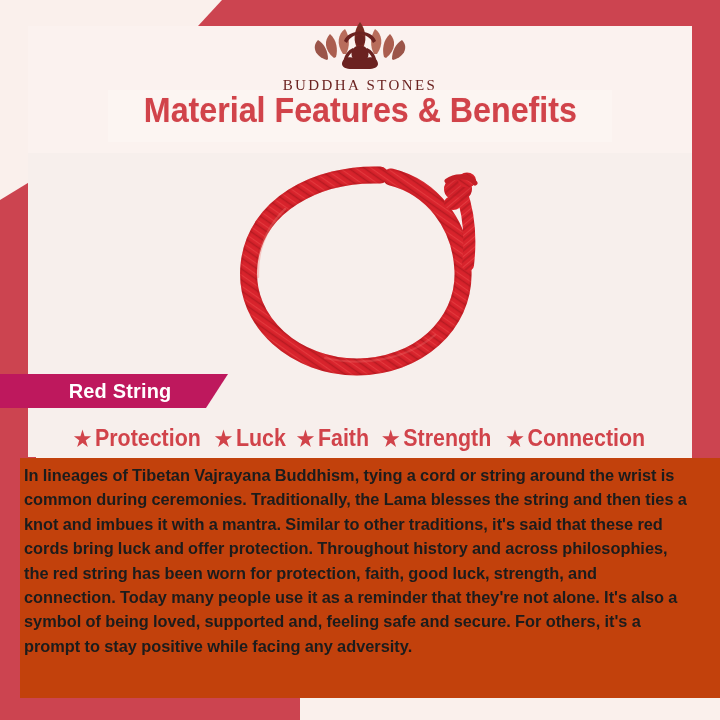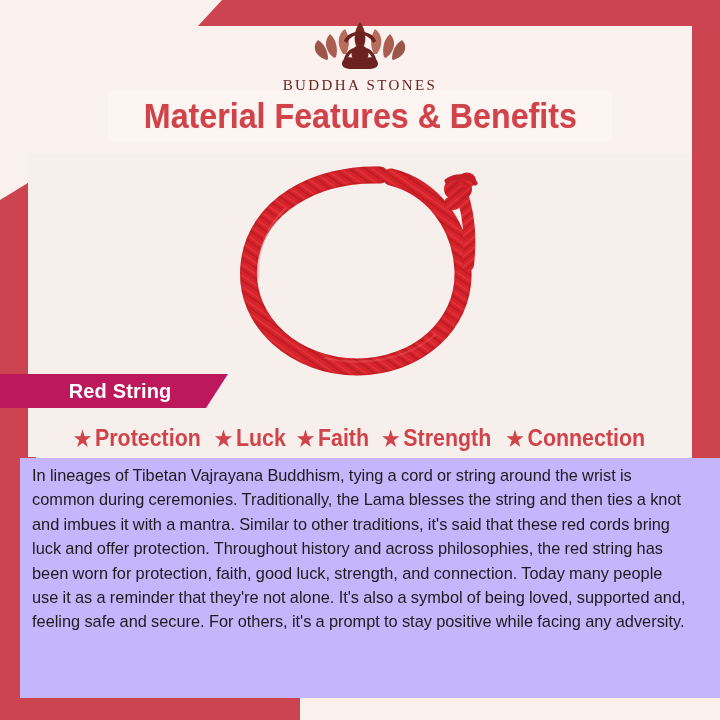--- a/index.html
+++ b/index.html
@@ -68,21 +68,21 @@
     color:#6b2220;
     font-weight:400;
     text-align:center;
   }
 
   
   .title-banner {
     position:absolute;
     left:108px; top:90px; width:504px; height:52px;
     background:#fcf5f2;
-    display:flex; align-items:center; justify-content:center;
+    display:flex; justify-content:center;
     z-index:5;
   }
   .title-text {
     font-size:35px;
     font-weight:bold;
     color:#d1434a;
     letter-spacing:0px;
     transform:scaleX(0.92);
     white-space:nowrap;
     text-shadow:0 0 1px rgba(209,67,74,.25);
@@ -137,23 +137,24 @@
   .feature .star {
     font-size:21px;
     margin-right:4px;
     line-height:1;
   }
 
   
   .desc-panel {
     position:absolute;
     left:20px; top:458px; right:0; bottom:22px;
-    background:#c4b5fd;
-    padding:6px 22px 0 12px;
+    background:#c2410c;
+    padding:6px 22px 0 4px;
     z-index:5;
+    font-weight:bold;
   }
   .desc-text {
     font-size:16.6px;
     line-height:1.47;
     color:#1c1c1c;
     transform:scaleX(0.985);
     transform-origin:left top;
     text-align:left;
     word-spacing:-0.3px;
   }

